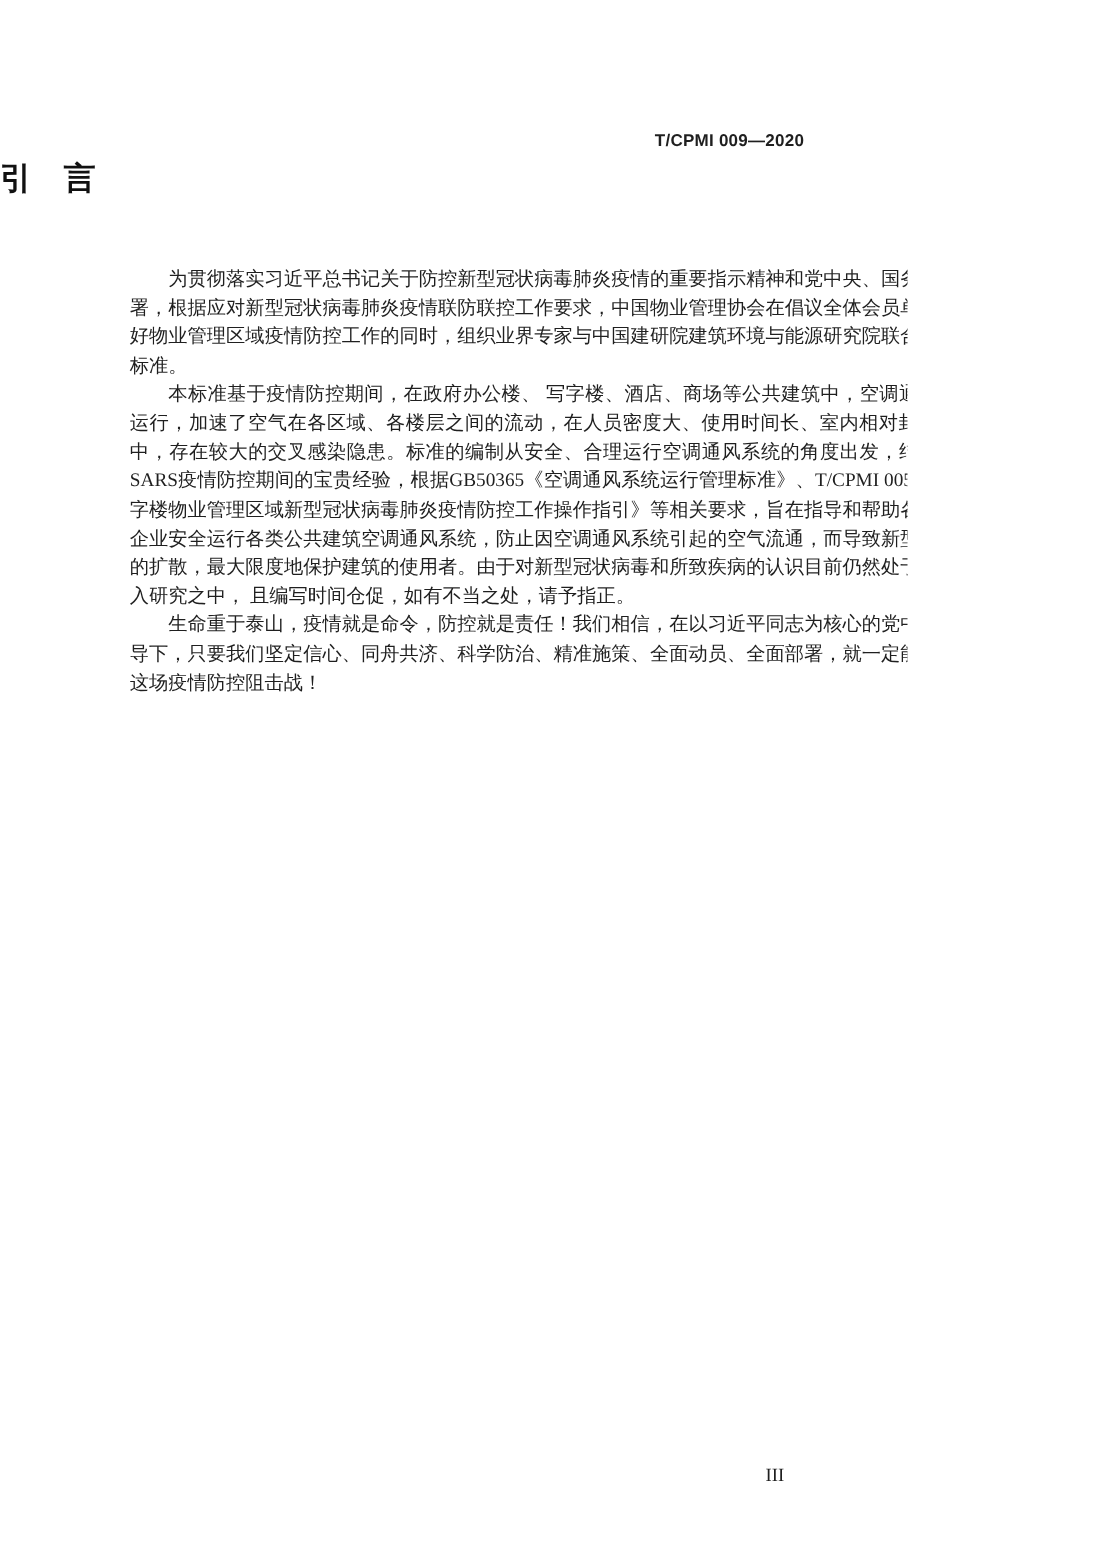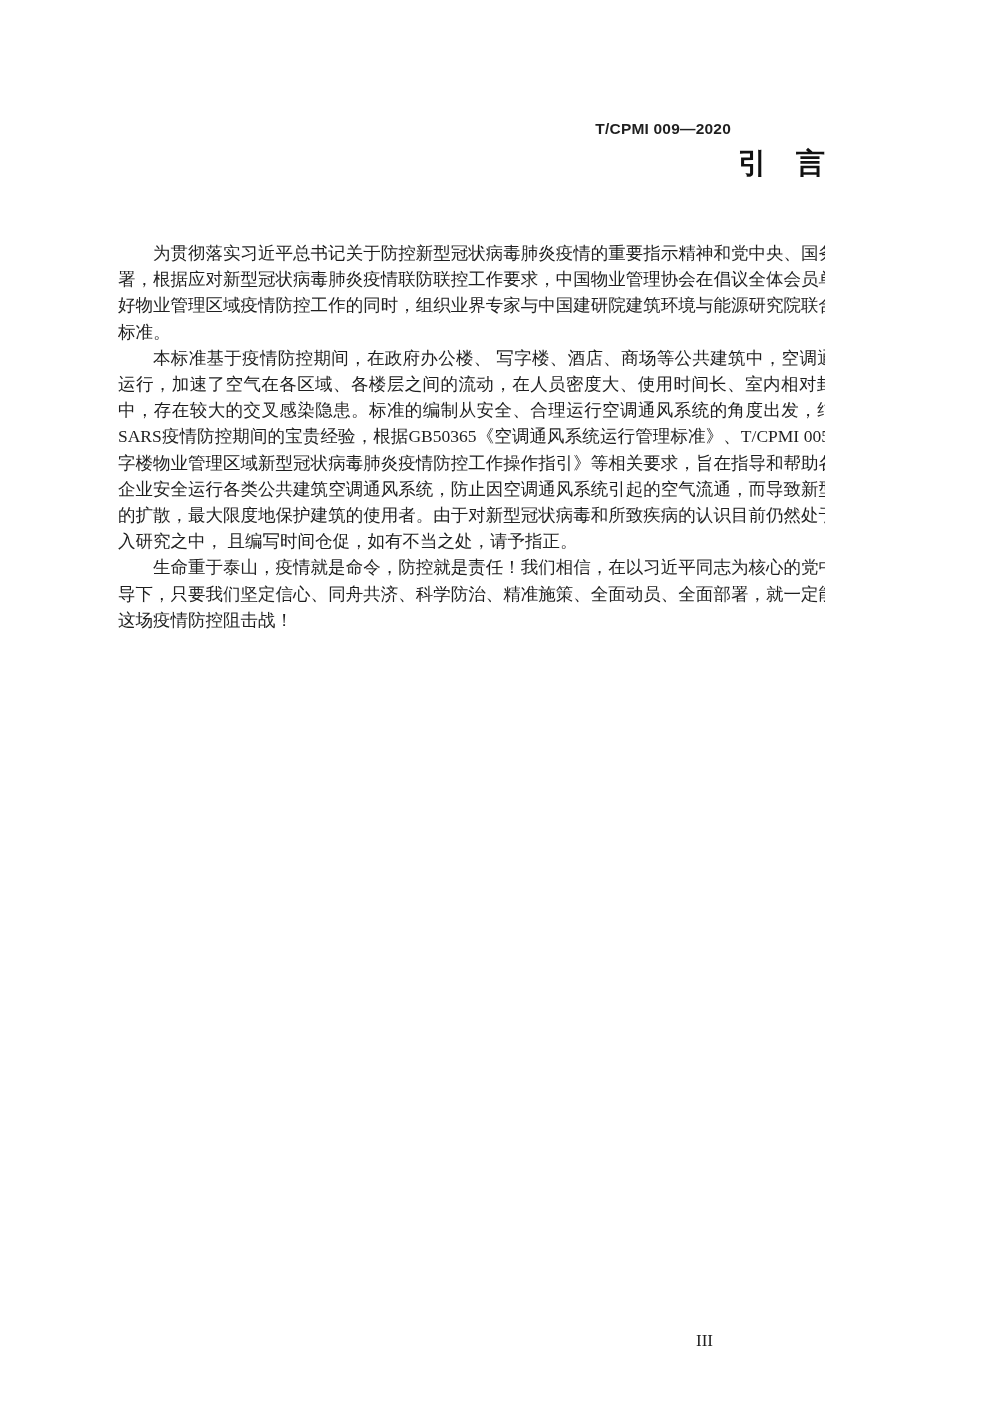--- a/index.html
+++ b/index.html
@@ -27,21 +27,21 @@
     line-height: 1;
     color: #1f1f1f;
     white-space: nowrap;
   }
   .doc-title {
     position: absolute;
     top: 149px;
     left: 0;
     width: 100%;
     margin: 0;
-    text-align: right;
+    text-align: left;
     font-family: "Liberation Sans", "DejaVu Sans", sans-serif;
     font-weight: bold;
     font-size: 29px;
     line-height: 1;
     color: #111111;
   }
   .body-text {
     position: absolute;
     top: 240px;
     left: 118px;

